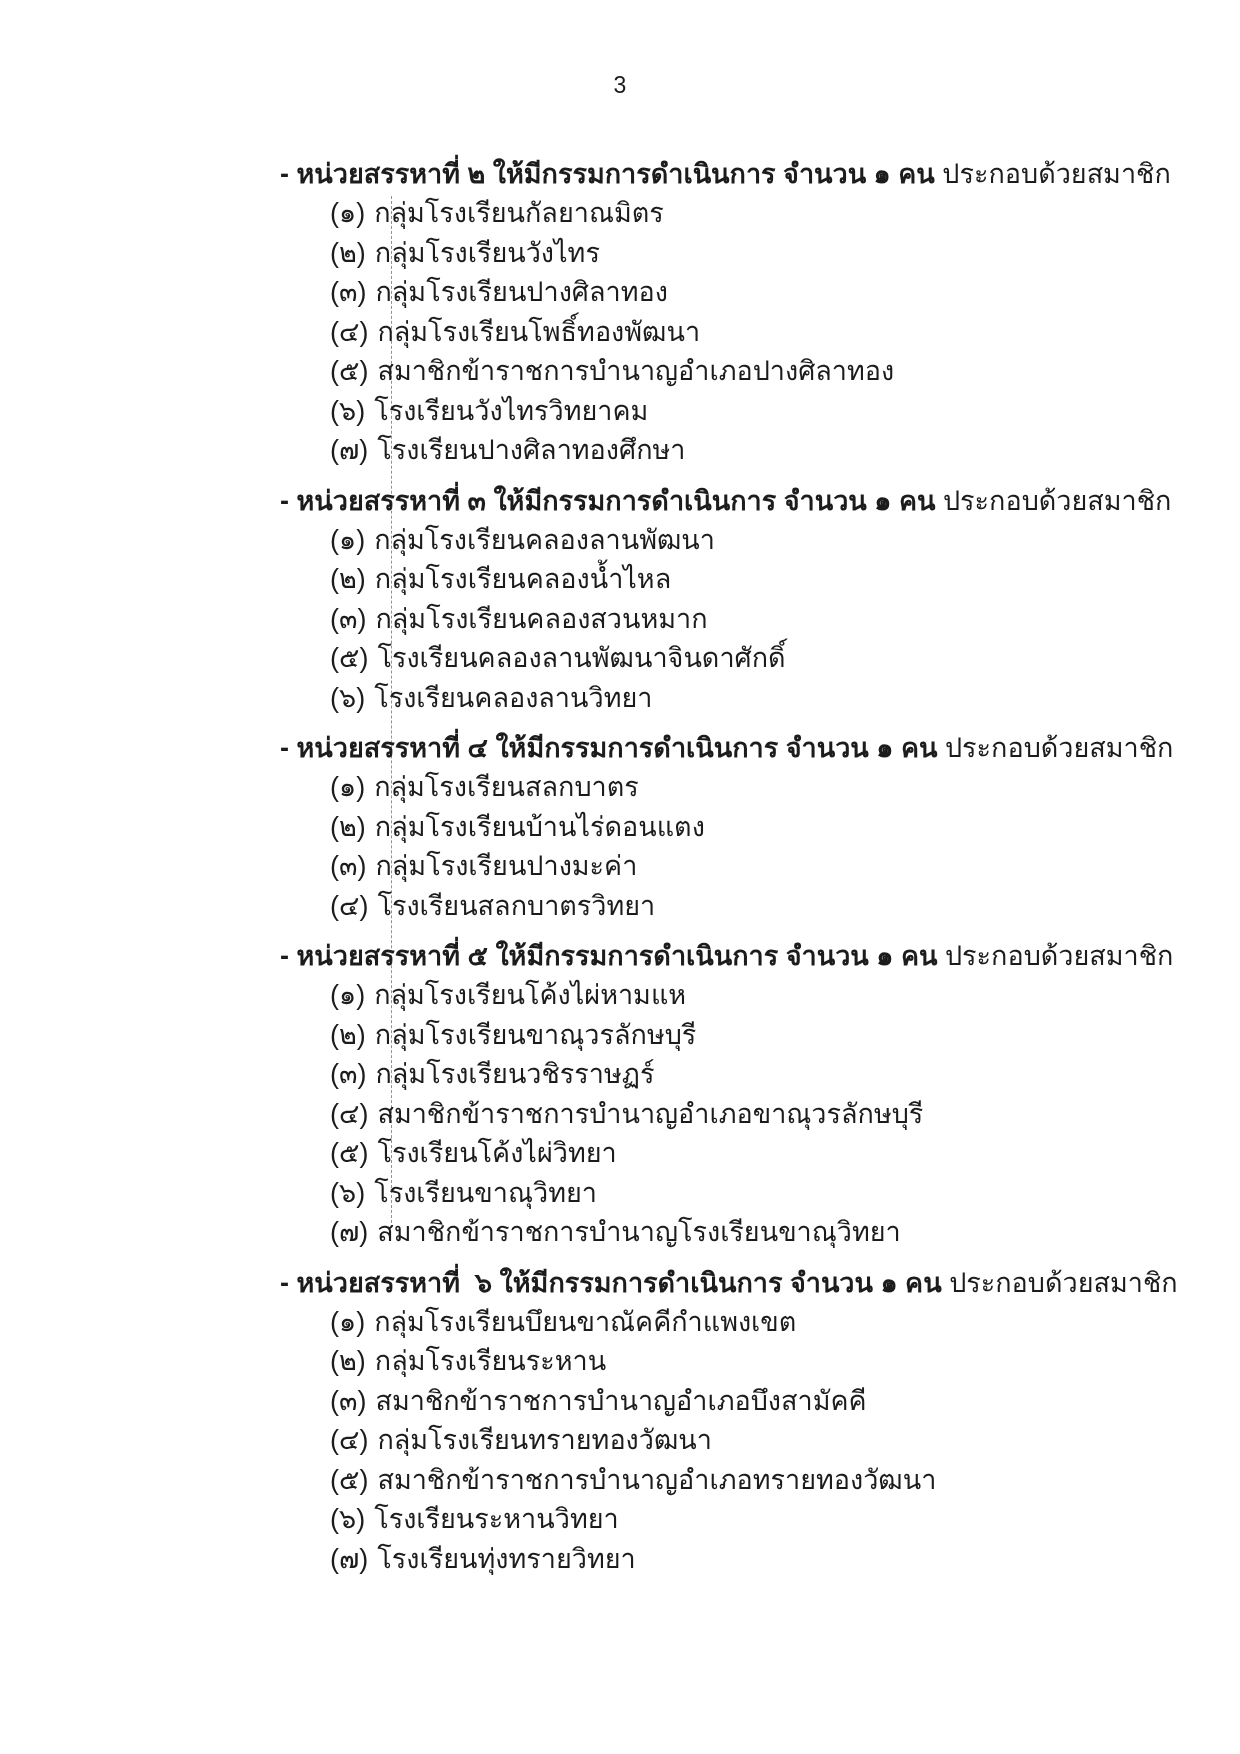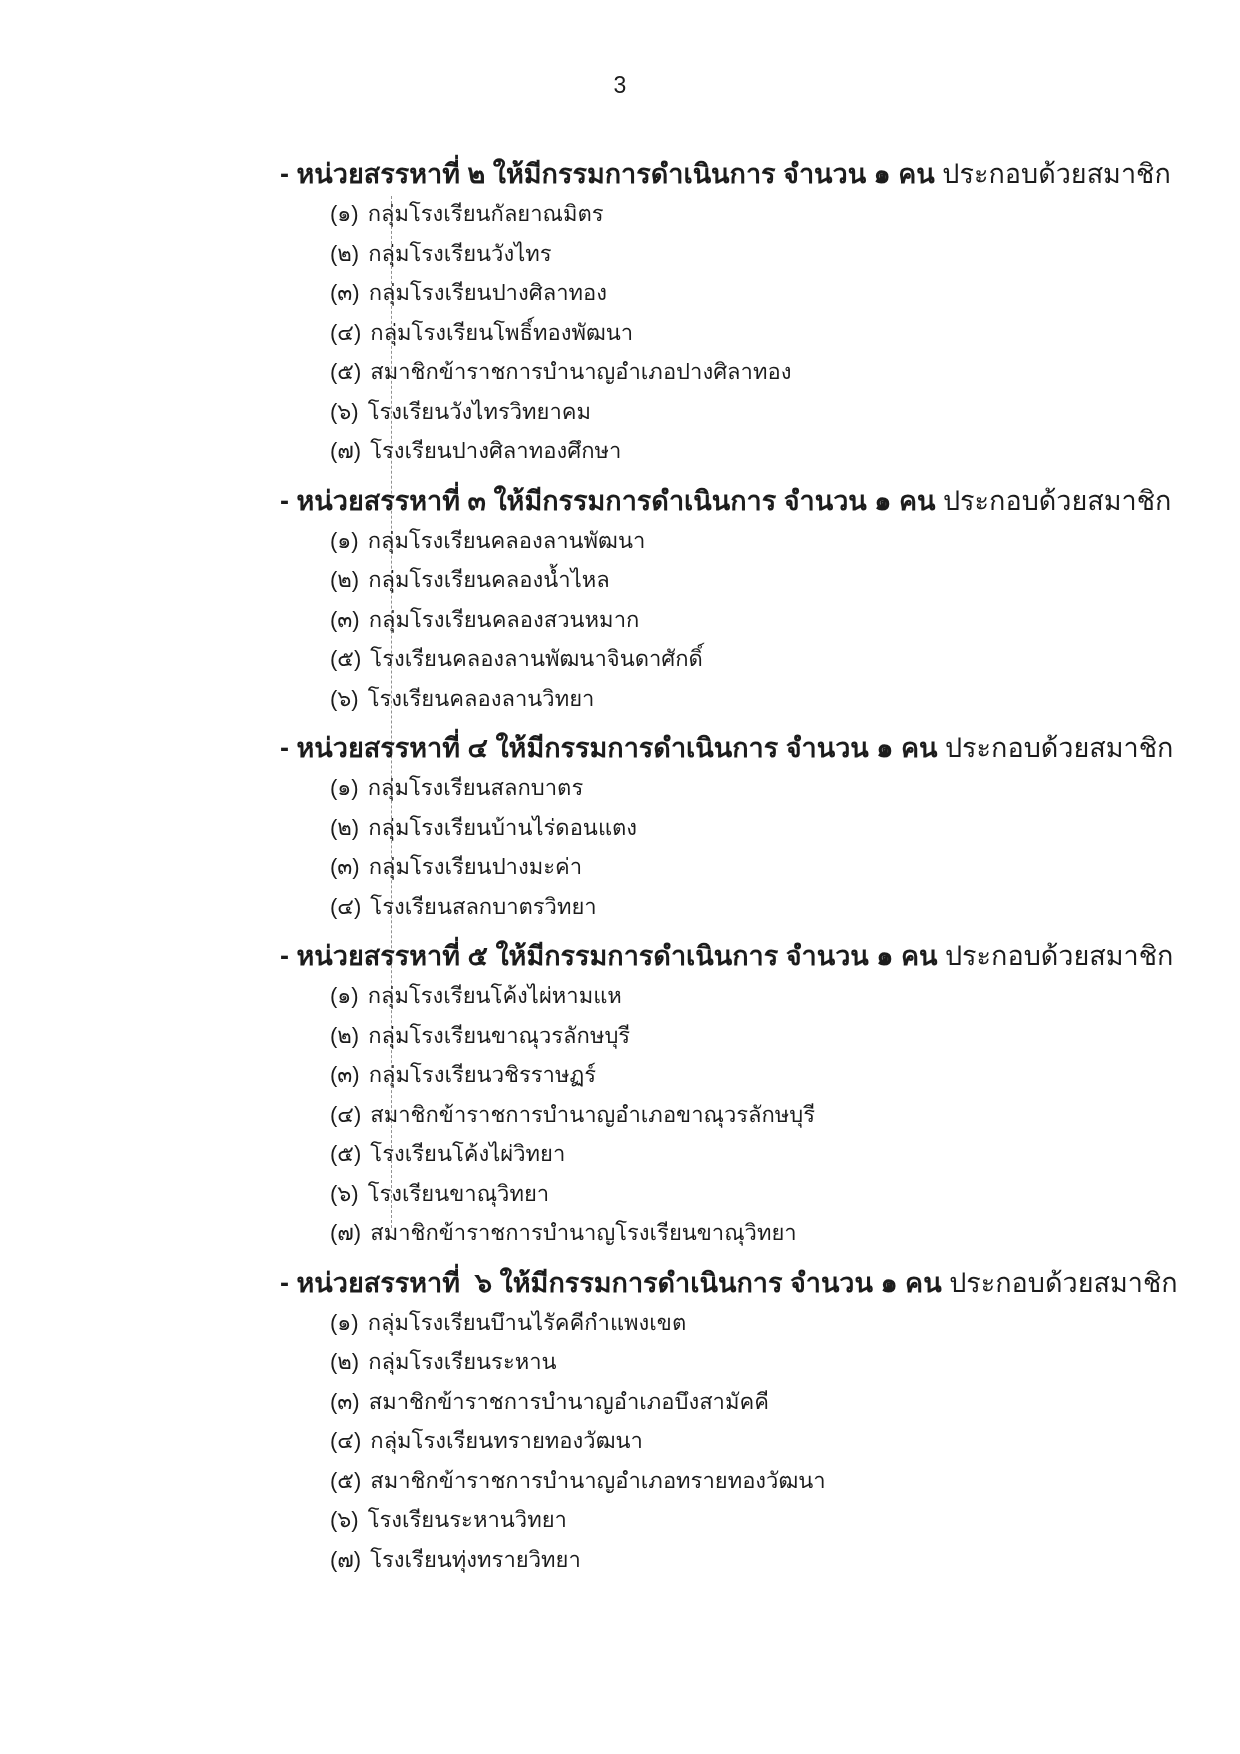--- a/index.html
+++ b/index.html
@@ -42,21 +42,21 @@
   .unit-heading .bold {
     font-weight: bold;
     text-align: center;
   }
   .unit-items {
     list-style: none;
     margin: 0;
     padding: 0 0 0 330px;
   }
   .unit-item {
-    font-size: 22px;
+    font-size: 27px;
     line-height: 39.5px;
     white-space: pre-wrap;
   }
   .item-num {
     margin-right: 9px;
   }
   
   .scan-artifact-line {
     position: absolute;
     left: 391px;
@@ -137,21 +137,21 @@
 
   <li class="unit-item"><span class="item-num">(๖)</span><span class="item-text">โรงเรียนขาณุวิทยา</span></li>
 
   <li class="unit-item"><span class="item-num">(๗)</span><span class="item-text">สมาชิกข้าราชการบำนาญโรงเรียนขาณุวิทยา</span></li>
 </ul>
   </section>
 
   <section class="unit-section">
     <p class="unit-heading"><span class="bold">- หน่วยสรรหาที่  ๖ ให้มีกรรมการดำเนินการ จำนวน ๑ คน</span><span> ประกอบด้วยสมาชิก</span></p>
     <ul class="unit-items">
-  <li class="unit-item"><span class="item-num">(๑)</span><span class="item-text">กลุ่มโรงเรียนบึานไรัคคีกำแพงเขต</span></li>
+  <li class="unit-item"><span class="item-num">(๑)</span><span class="item-text">กลุ่มโรงเรียนบึยนขาณัคคีกำแพงเขต</span></li>
 
   <li class="unit-item"><span class="item-num">(๒)</span><span class="item-text">กลุ่มโรงเรียนระหาน</span></li>
 
   <li class="unit-item"><span class="item-num">(๓)</span><span class="item-text">สมาชิกข้าราชการบำนาญอำเภอบึงสามัคคี</span></li>
 
   <li class="unit-item"><span class="item-num">(๔)</span><span class="item-text">กลุ่มโรงเรียนทรายทองวัฒนา</span></li>
 
   <li class="unit-item"><span class="item-num">(๕)</span><span class="item-text">สมาชิกข้าราชการบำนาญอำเภอทรายทองวัฒนา</span></li>
 
   <li class="unit-item"><span class="item-num">(๖)</span><span class="item-text">โรงเรียนระหานวิทยา</span></li>

